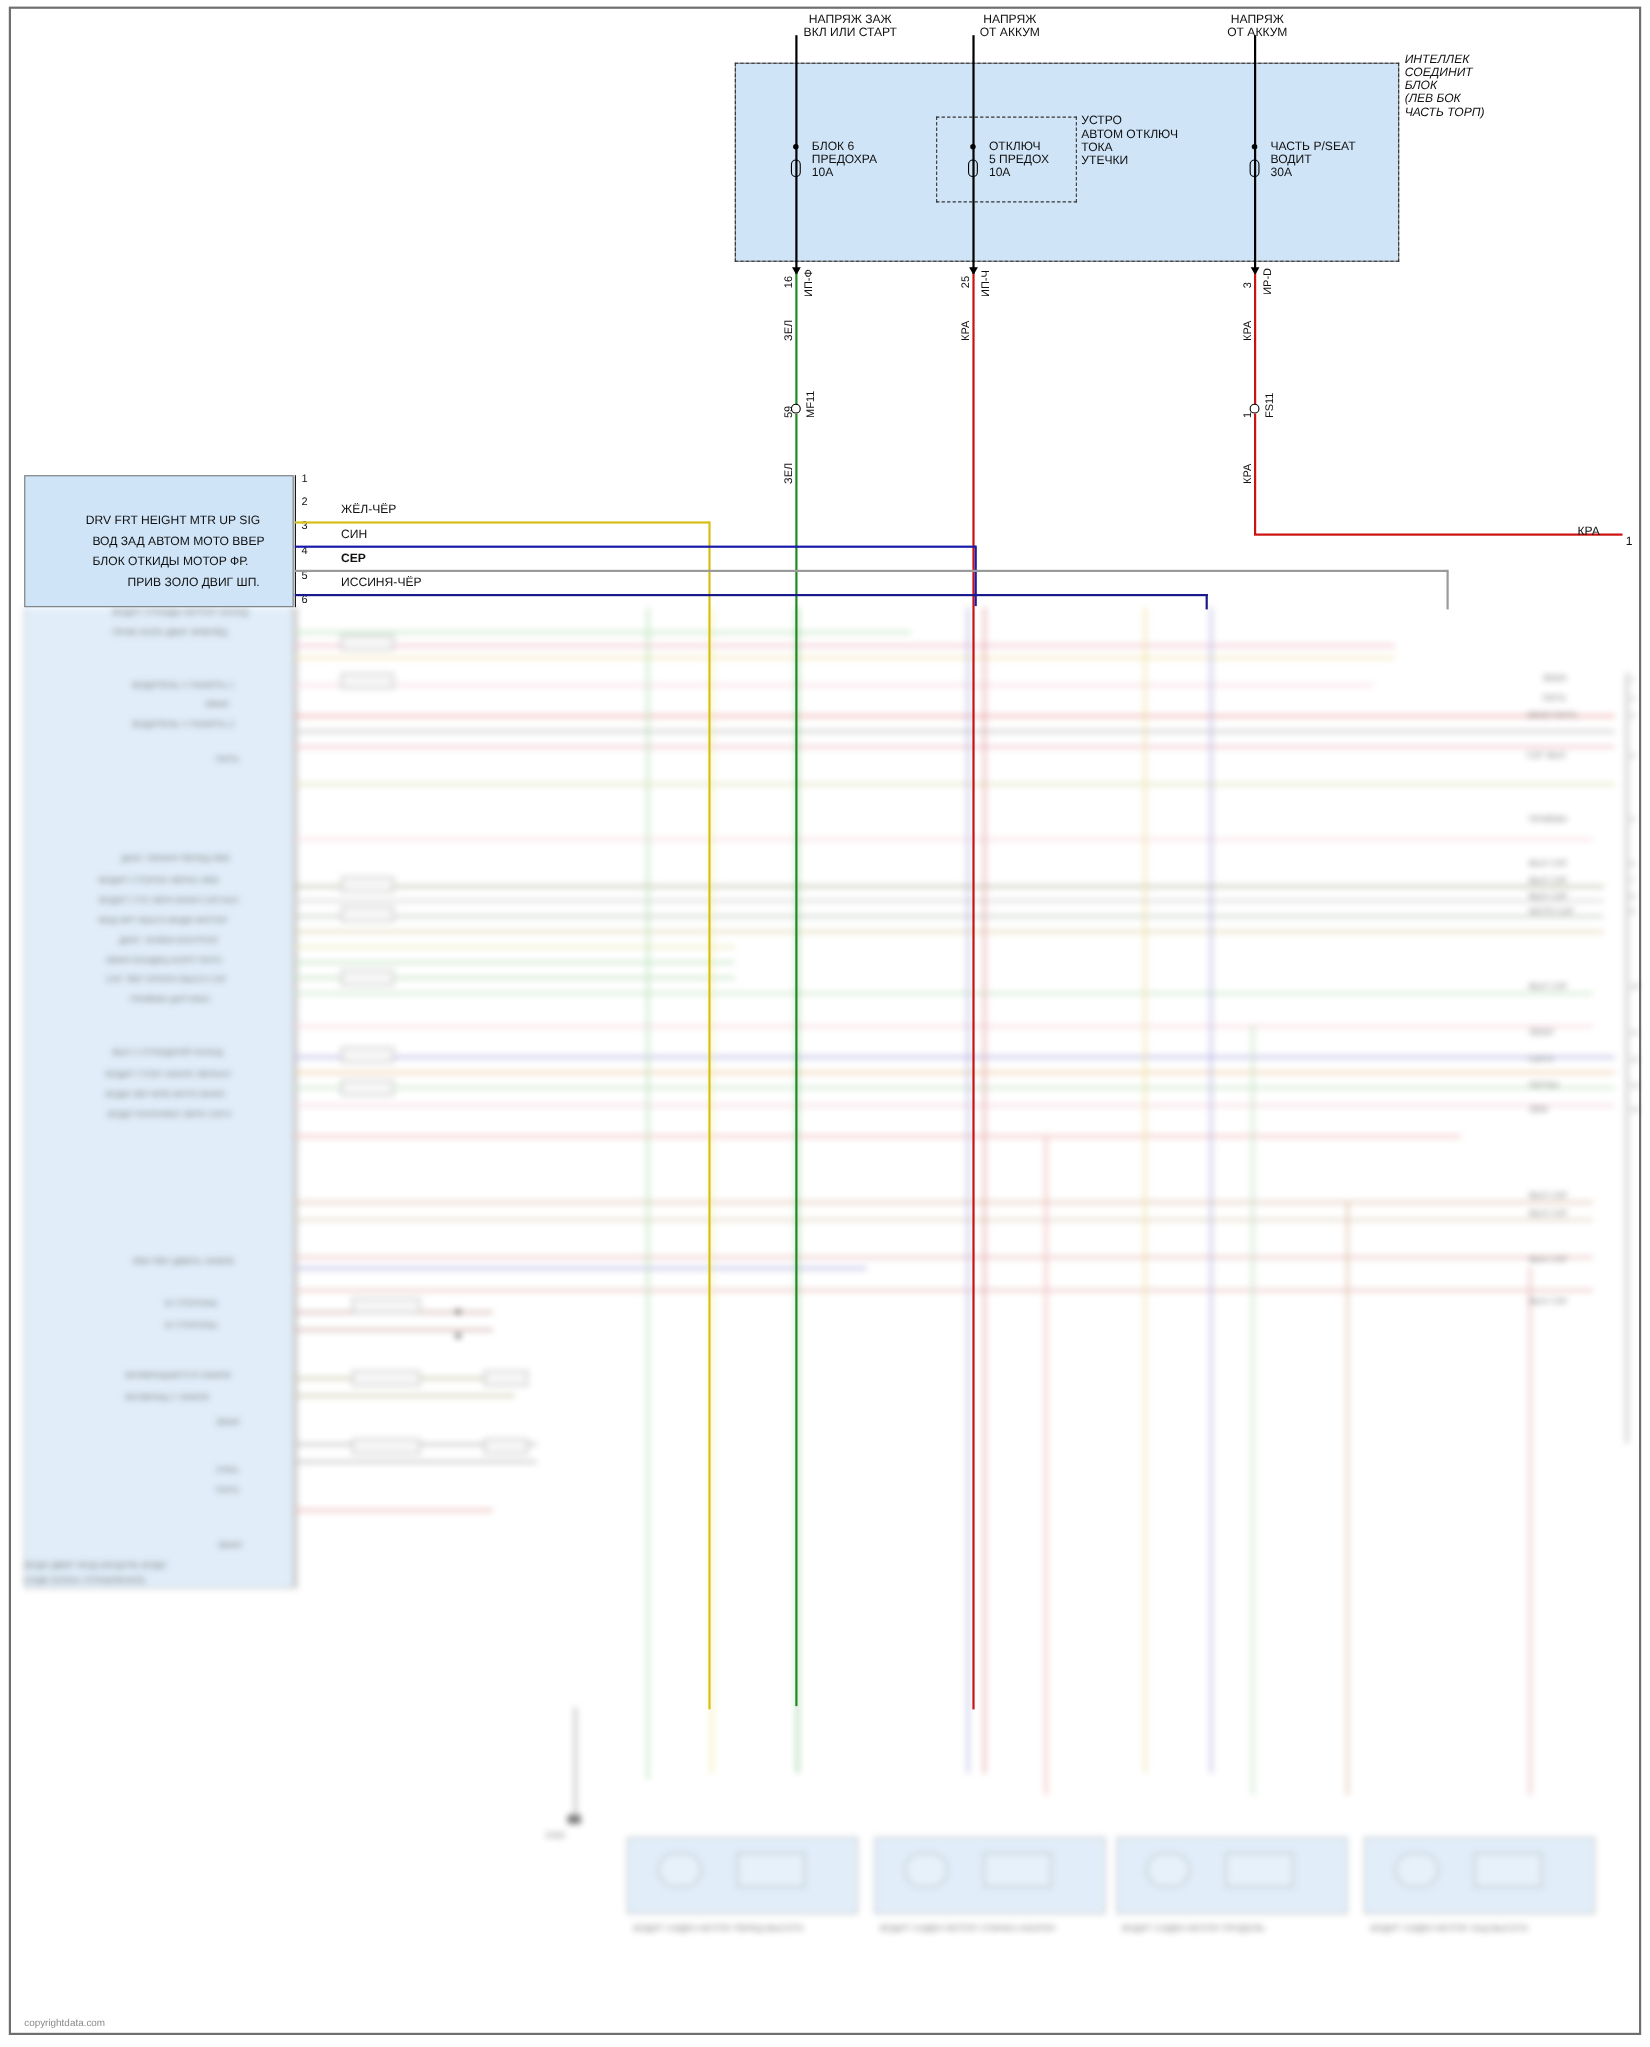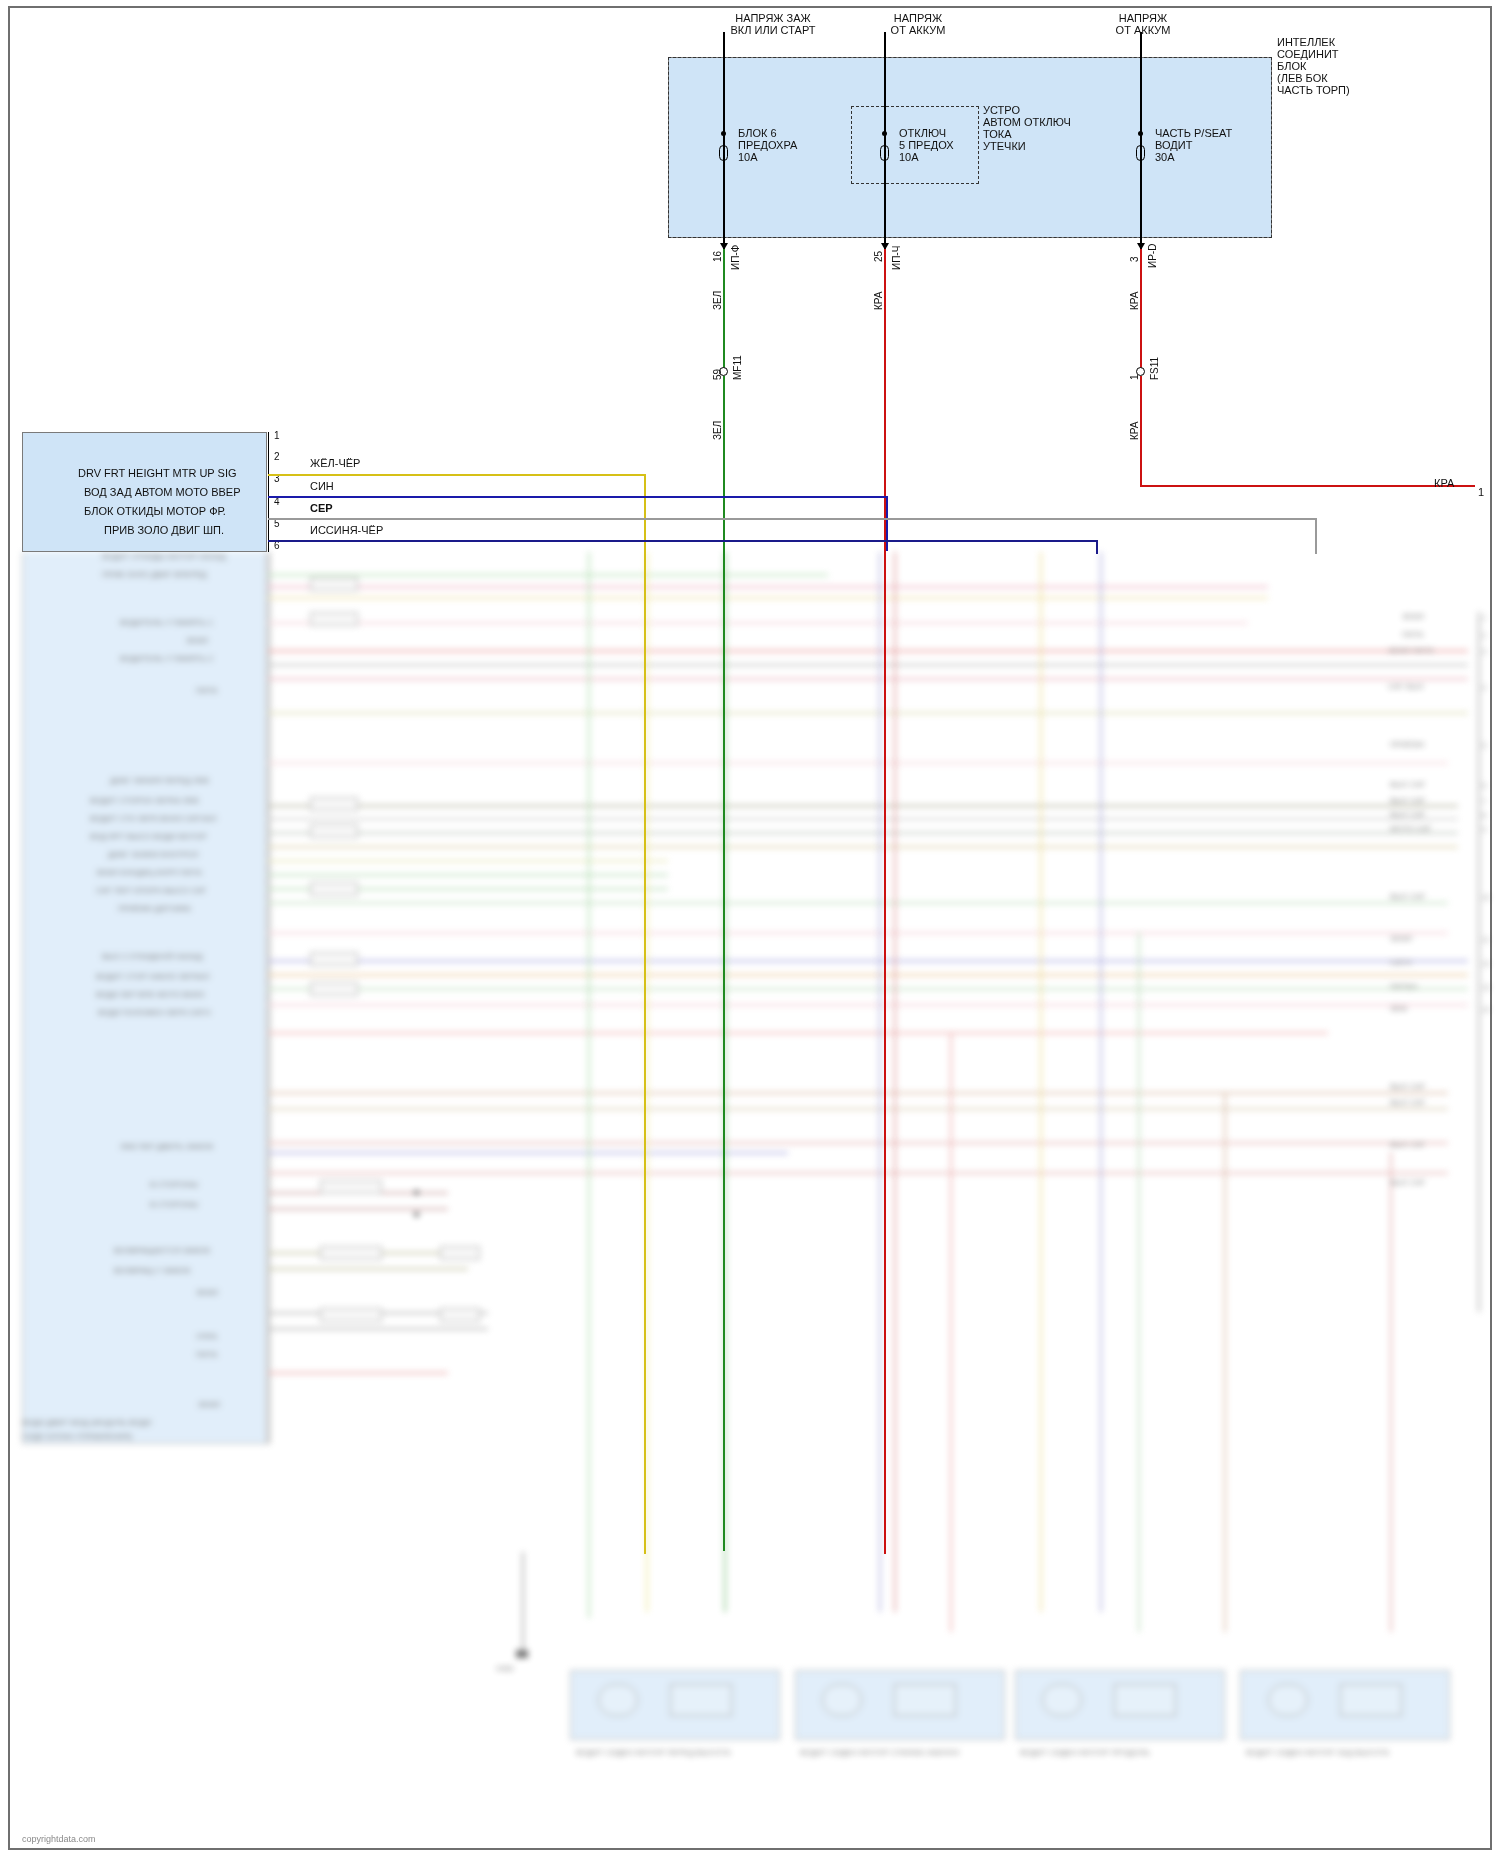--- a/index.html
+++ b/index.html
@@ -301,21 +301,21 @@
     <div class="pin" style="left:1472px;top:432px;">13</div>
     <div class="pin" style="left:1472px;top:454px;">14</div>
   </div>
 
   <div class="box-blue" style="left:668px;top:57px;width:604px;height:181px;"></div>
 
   <div class="box-dash" style="left:668px;top:57px;width:604px;height:181px;"></div>
 
   <div class="box-dash" style="left:851px;top:106px;width:128px;height:78px;"></div>
 
-  <div class="lbl" style="left:1277px;top:36px;width:120px;">ИНТЕЛЛЕК
+  <div class="lbl" style="left:1277px;top:48px;width:120px;font-style:italic;">ИНТЕЛЛЕК
 СОЕДИНИТ
 БЛОК
 (ЛЕВ БОК
 ЧАСТЬ ТОРП)</div>
 
   <div class="lbl" style="left:983px;top:104px;">УСТРО
 АВТОМ ОТКЛЮЧ
 ТОКА
 УТЕЧКИ</div>
 
@@ -374,21 +374,21 @@
   <div class="wire" style="left:1140px;top:485px;width:335px;height:1.8px;background:#cc1111;"></div>
   <div class="lbl" style="left:1434px;top:477px;"><span>КРА</span></div>
   <div class="lbl" style="left:1478px;top:486px;"><span>1</span></div>
 
   <div class="box-blue" style="left:22px;top:432px;width:245px;height:120px;"></div>
   <div class="wire" style="left:268px;top:432px;width:1.4px;height:120px;"></div>
 
   <div class="lbl" style="left:78px;top:467px;">DRV FRT HEIGHT MTR UP SIG</div>
   <div class="lbl" style="left:84px;top:486px;">ВОД ЗАД АВТОМ МОТО ВВЕР</div>
   <div class="lbl" style="left:84px;top:505px;">БЛОК ОТКИДЫ МОТОР ФР.</div>
-  <div class="lbl" style="left:104px;top:524px;">ПРИВ ЗОЛО ДВИГ ШП.</div>
+  <div class="lbl" style="left:116px;top:524px;">ПРИВ ЗОЛО ДВИГ ШП.</div>
 
   <div class="lbl sm" style="left:274px;top:430px;">1</div>
   <div class="lbl sm" style="left:274px;top:451px;">2</div>
   <div class="lbl sm" style="left:274px;top:473px;">3</div>
   <div class="lbl sm" style="left:274px;top:496px;">4</div>
   <div class="lbl sm" style="left:274px;top:518px;">5</div>
   <div class="lbl sm" style="left:274px;top:540px;">6</div>
 
   <div class="lbl" style="left:310px;top:457px;">ЖЁЛ-ЧЁР</div>
   <div class="lbl" style="left:310px;top:480px;">СИН</div>

